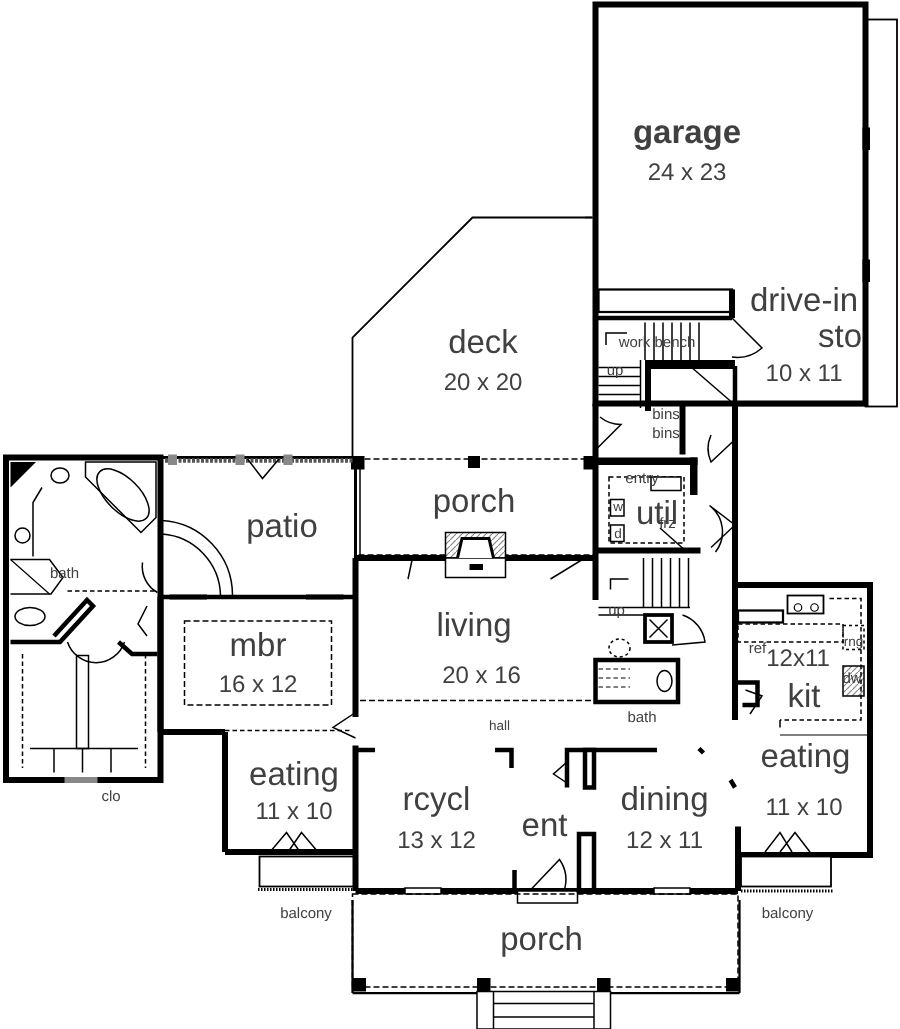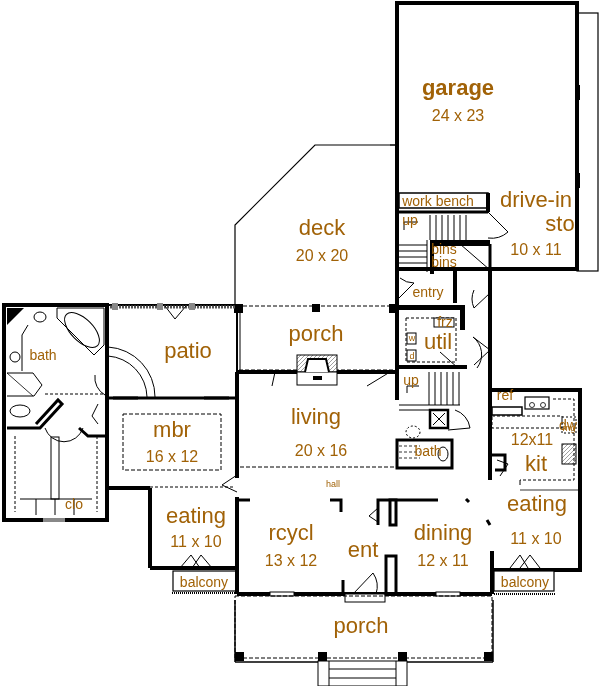--- a/index.html
+++ b/index.html
@@ -1,22 +1,22 @@
 <!DOCTYPE html>
 <html><head>
 <meta charset="utf-8">
 <style>
   html,body{margin:0;padding:0;background:#fff;}
   body{width:600px;height:686px;position:relative;overflow:hidden;font-family:"Liberation Sans",sans-serif;}
   svg.plan{position:absolute;left:0;top:0;}
-  .lbl{position:absolute;transform:translate(-50%,-50%);white-space:nowrap;color:#a16207;text-align:center;line-height:1;}
+  .lbl{position:absolute;transform:translate(-50%,-50%);white-space:nowrap;color:#404040;text-align:center;line-height:1;}
   .room{font-weight:normal;font-size:22px;}
   .room-lg{font-weight:bold;font-size:22px;}
   .dim{font-size:16px;text-align:center;}
-  .small{font-size:14px;}
+  .small{font-size:10px;margin-top:28px;}
   .tiny{font-size:9px;}
 </style>
 </head>
 <body>
 
 <svg class="plan" width="600" height="686" viewBox="0 0 600 686">
   <defs>
     <pattern id="hatch" width="4" height="4" patternUnits="userSpaceOnUse">
       <rect width="4" height="4" fill="#fff"></rect>
       <path d="M0 4 L4 0" stroke="#888" stroke-width="0.8"></path>
@@ -286,20 +286,20 @@
 <div class="lbl small" style="left:438px;top:201px">work bench</div>
 <div class="lbl small" style="left:410px;top:220px">up</div>
 <div class="lbl small" style="left:444px;top:249px">bins</div>
 <div class="lbl small" style="left:444px;top:262px">bins</div>
 <div class="lbl small" style="left:428px;top:292px">entry</div>
 <div class="lbl small" style="left:445px;top:322px">frz</div>
 <div class="lbl tiny" style="left:412px;top:338px">w</div>
 <div class="lbl tiny" style="left:412px;top:356px">d</div>
 <div class="lbl small" style="left:411px;top:380px">up</div>
 <div class="lbl small" style="left:428px;top:451px">bath</div>
-<div class="lbl small" style="left:505px;top:395px">ref</div>
+<div class="lbl small" style="left:505px;top:405px">ref</div>
 <div class="lbl small" style="left:568px;top:425px">dw</div>
 <div class="lbl tiny" style="left:569px;top:428px">rng</div>
 <div class="lbl small" style="left:43px;top:355px">bath</div>
 <div class="lbl small" style="left:74px;top:504px">clo</div>
 <div class="lbl tiny" style="left:333px;top:484px">hall</div>
 <div class="lbl small" style="left:204px;top:582px">balcony</div>
 <div class="lbl small" style="left:525px;top:582px">balcony</div>
 
 </body></html>

